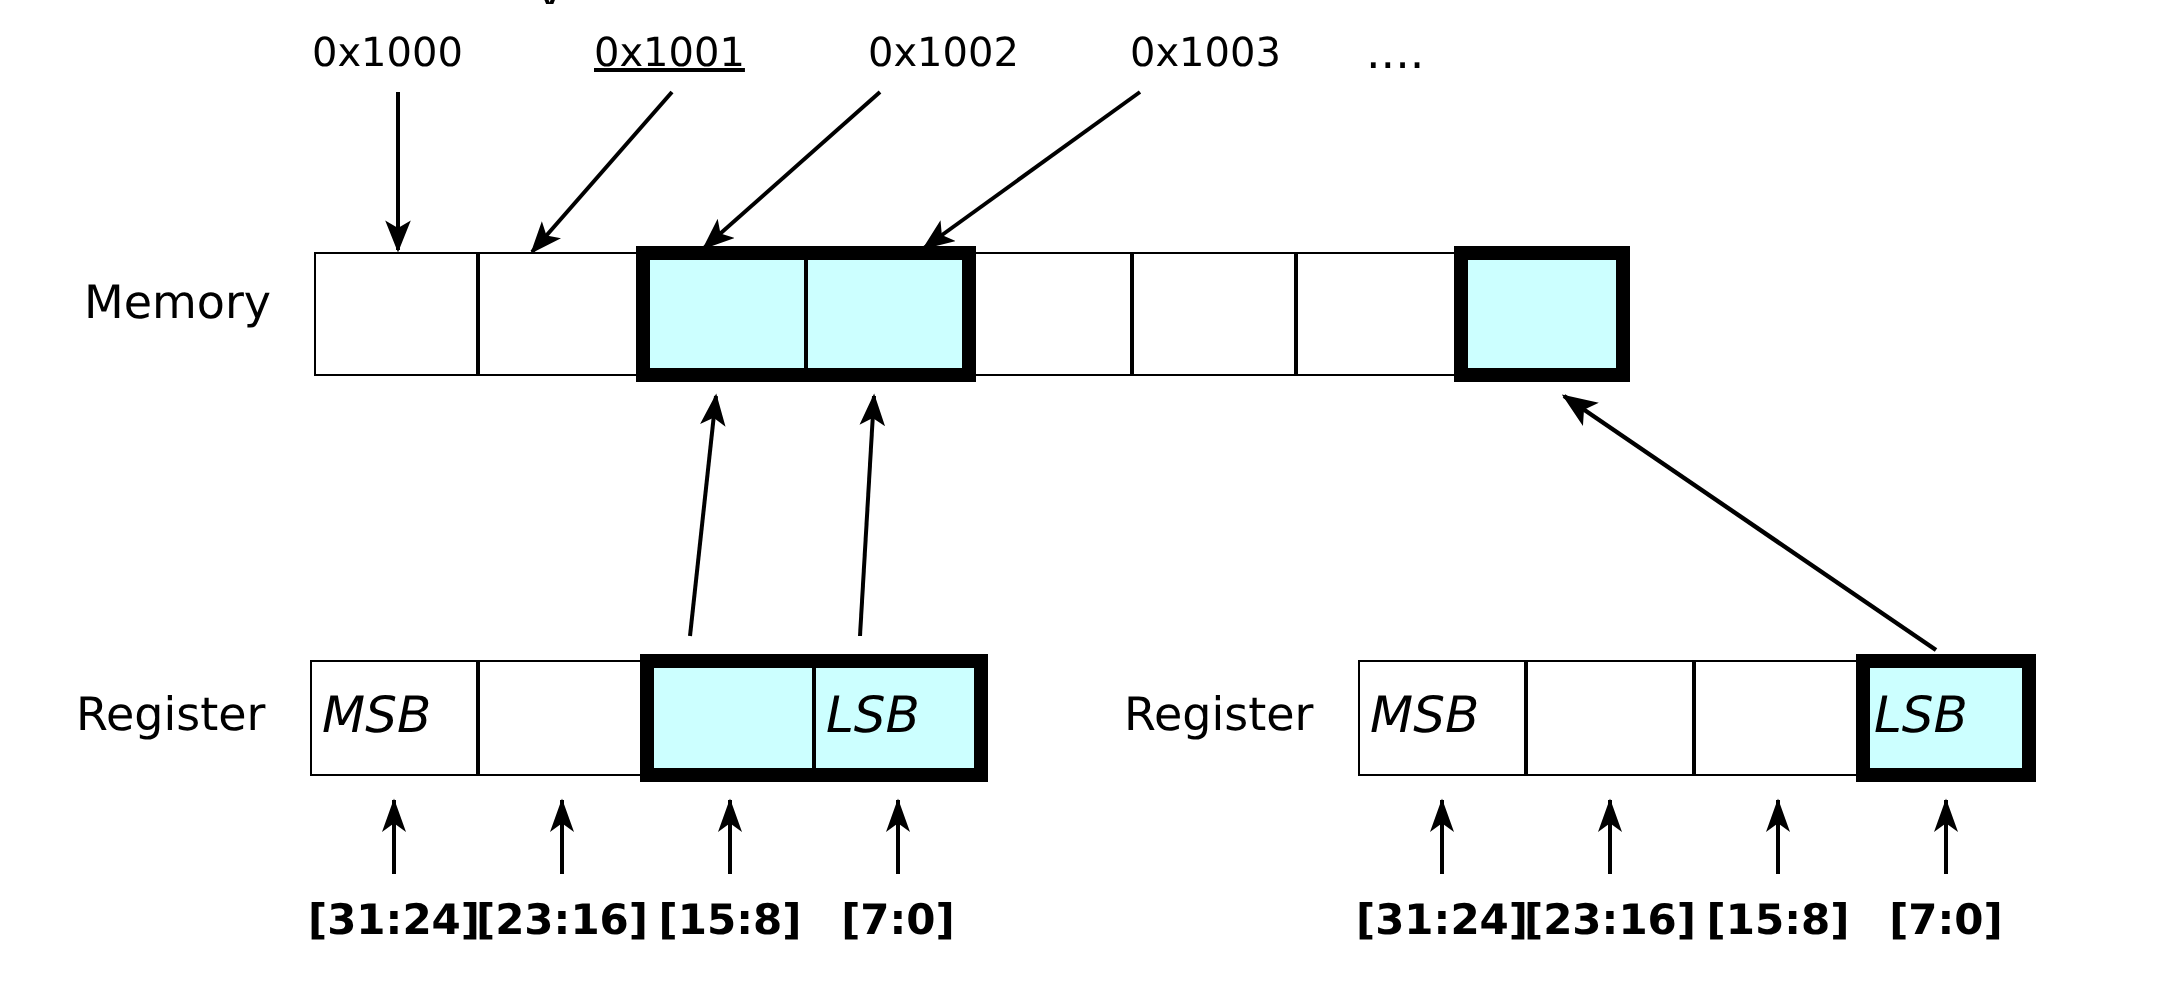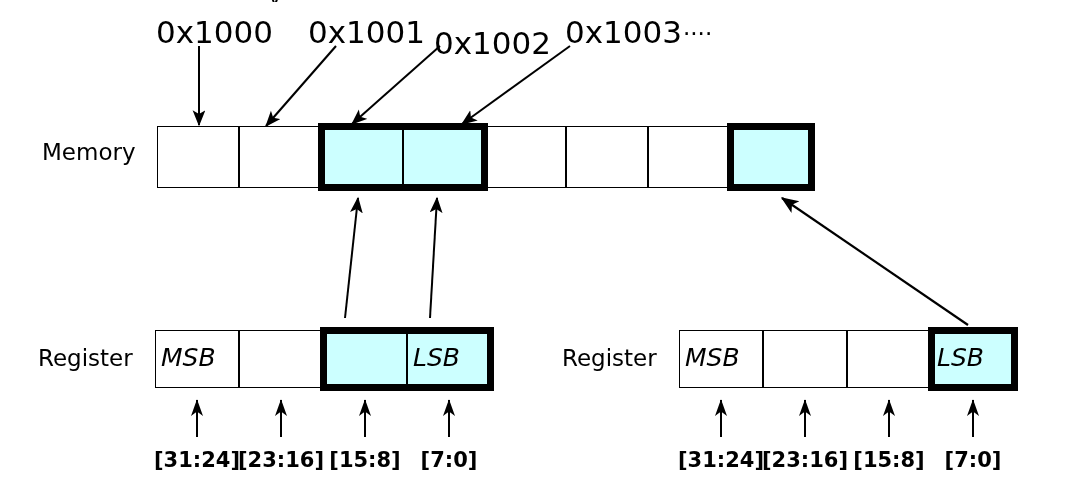--- a/index.html
+++ b/index.html
@@ -12,21 +12,21 @@
     width: 1089px;
     height: 494px;
     background: #ffffff;
     font-family: "DejaVu Sans", sans-serif;
     overflow: hidden;
   }
   .abs { position: absolute; }
 
   
   .addr-label {
-    font-size: 31px;
+    font-size: 20px;
     color: #000000;
     white-space: nowrap;
     letter-spacing: 0px;
   }
   .dots-label {
     font-size: 23px;
     color: #000000;
     white-space: nowrap;
   }
   .row-label {
@@ -83,22 +83,22 @@
   }
 </style>
 </head>
 <body>
 
 <div id="canvas">
 
   <div class="abs cut-text" style="left:268px; top:-16px; height:18px;">y</div>
 
   <div class="abs addr-label" style="left:156px; top:14px;">0x1000</div>
-  <div class="abs addr-label" style="left:308px; top:14px;">0x1001</div>
-  <div class="abs addr-label" style="left:434px; top:25px;">0x1002</div>
+  <div class="abs addr-label" style="left:297px; top:14px;text-decoration:underline;">0x1001</div>
+  <div class="abs addr-label" style="left:434px; top:14px;">0x1002</div>
   <div class="abs addr-label" style="left:565px; top:14px;">0x1003</div>
   <div class="abs dots-label" style="left:683px; top:14px;">....</div>
 
   <div class="abs row-label" style="left:42px; top:139px;">Memory</div>
 
   <div id="memory-cells">
       <div class="cell" style="left: 157px; top: 126px; width: 81.875px; height: 62px;"></div>
       <div class="cell" style="left: 238.875px; top: 126px; width: 81.875px; height: 62px;"></div>
       <div class="cell filled" style="left: 320.75px; top: 126px; width: 81.875px; height: 62px;"></div>
       <div class="cell filled" style="left: 402.625px; top: 126px; width: 81.875px; height: 62px;"></div>

